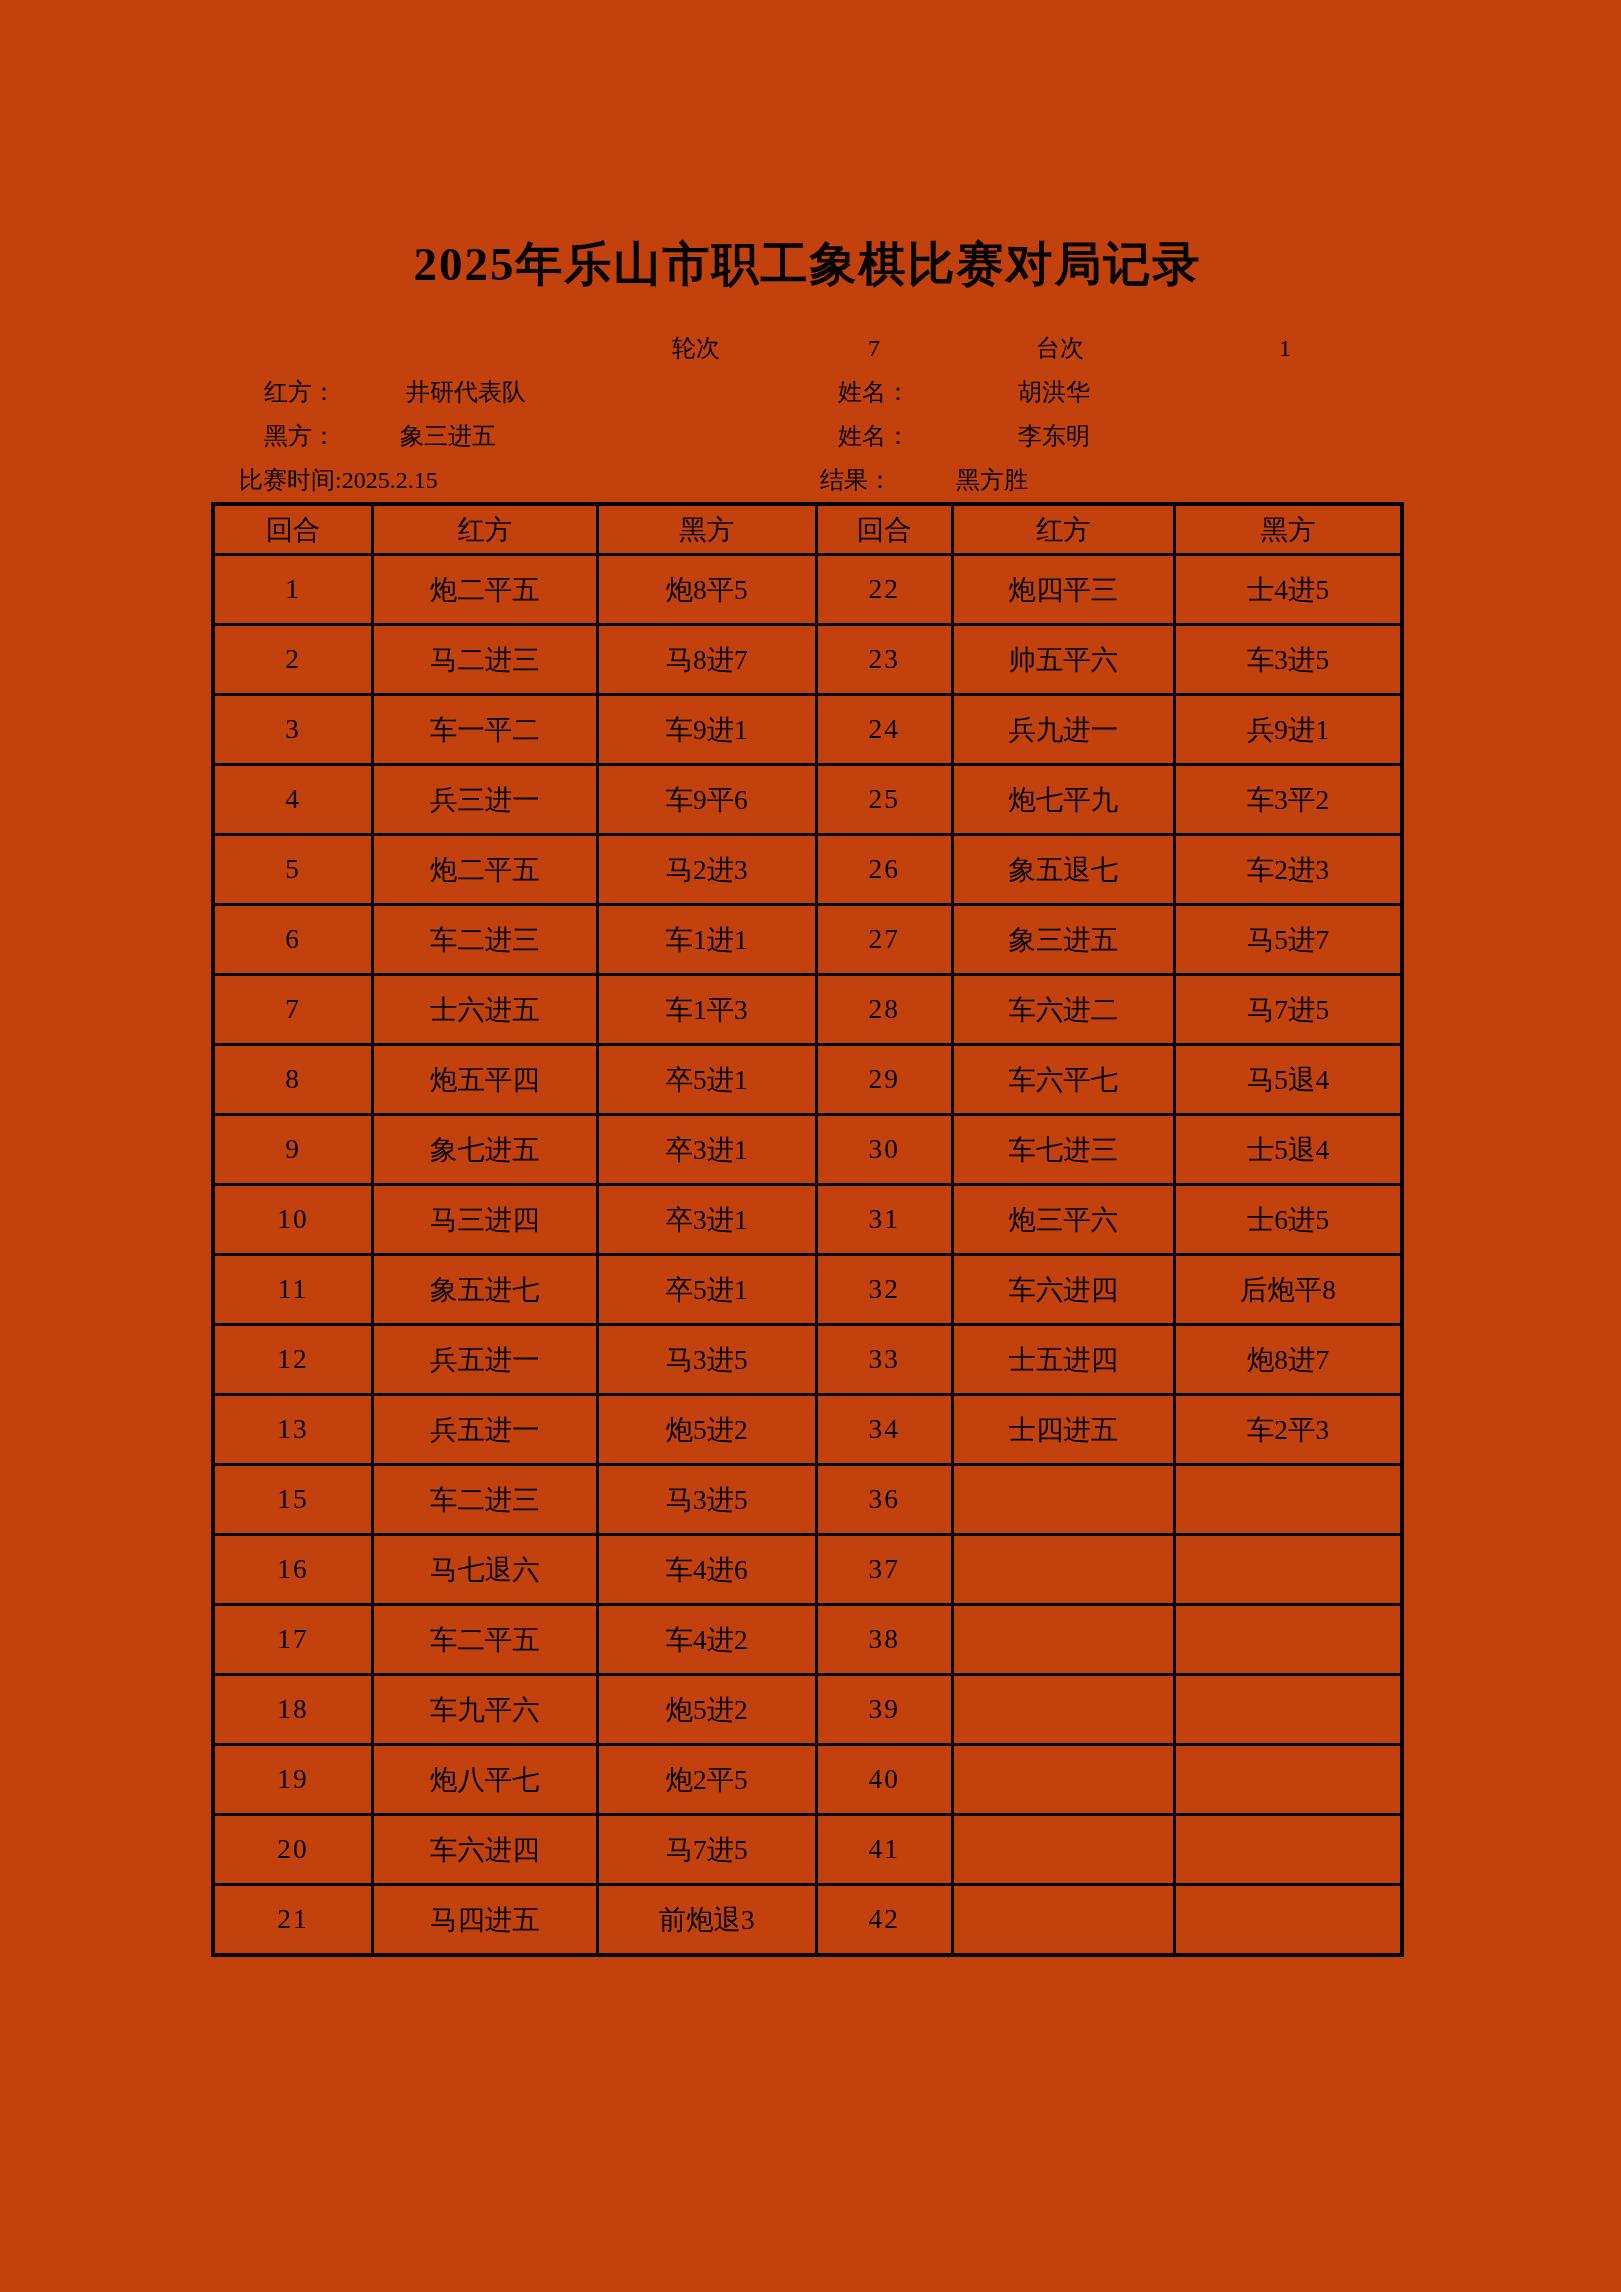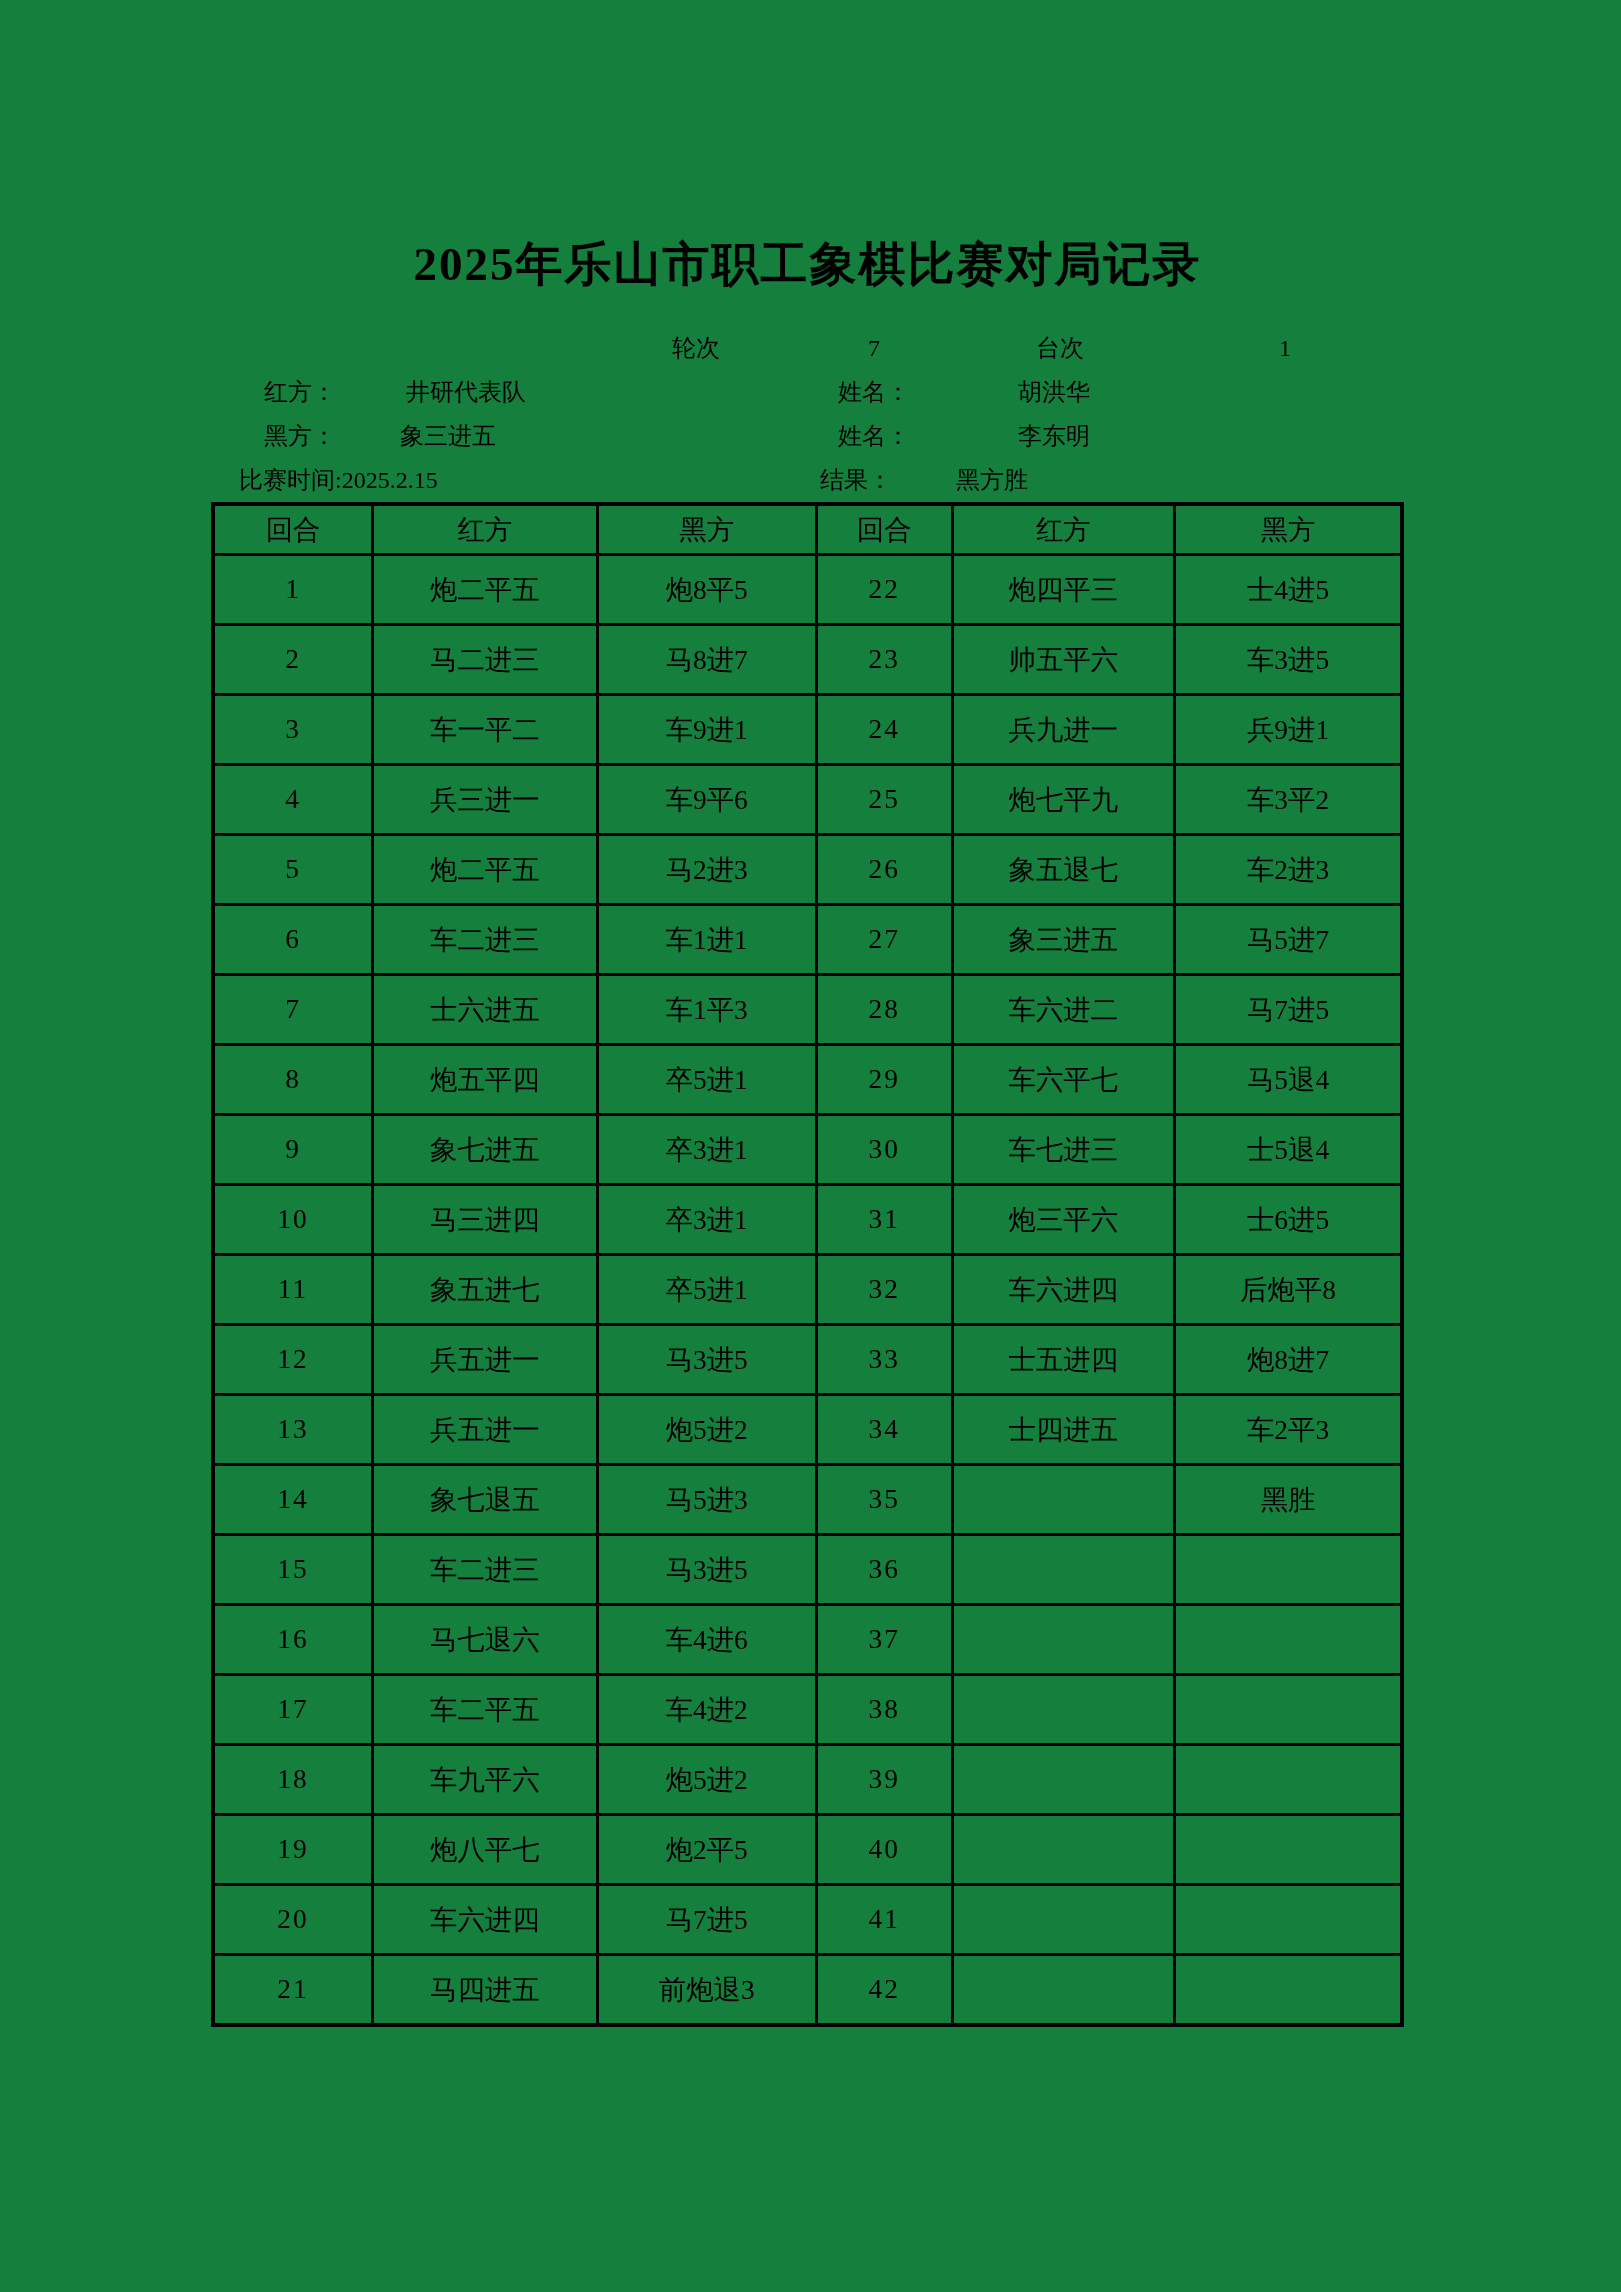--- a/index.html
+++ b/index.html
@@ -1,21 +1,21 @@
 <!DOCTYPE html>
 <html><head>
 <meta charset="utf-8">
 <style>
   html,body{margin:0;padding:0;background:#e8e8e8;}
   .page{
     position:relative;
     width:1621px;
     height:2293px;
     margin:0 auto;
-    background:#15803d;
+    background:#c2410c;
     font-family:"Liberation Serif","DejaVu Serif",serif;
     color:#000;
     box-sizing:border-box;
     padding-top:238px;
   }
   .content{
     width:1193px;
     margin-left:211px;
     position:relative;
   }
@@ -211,28 +211,20 @@
           </tr>
           <tr>
             <td class="num">13</td>
             <td>兵五进一</td>
             <td>炮5进2</td>
             <td class="num">34</td>
             <td>士四进五</td>
             <td>车2平3</td>
           </tr>
           <tr>
-            <td class="num">14</td>
-            <td>象七退五</td>
-            <td>马5进3</td>
-            <td class="num">35</td>
-            <td></td>
-            <td>黑胜</td>
-          </tr>
-          <tr>
             <td class="num">15</td>
             <td>车二进三</td>
             <td>马3进5</td>
             <td class="num">36</td>
             <td></td>
             <td></td>
           </tr>
           <tr>
             <td class="num">16</td>
             <td>马七退六</td>

